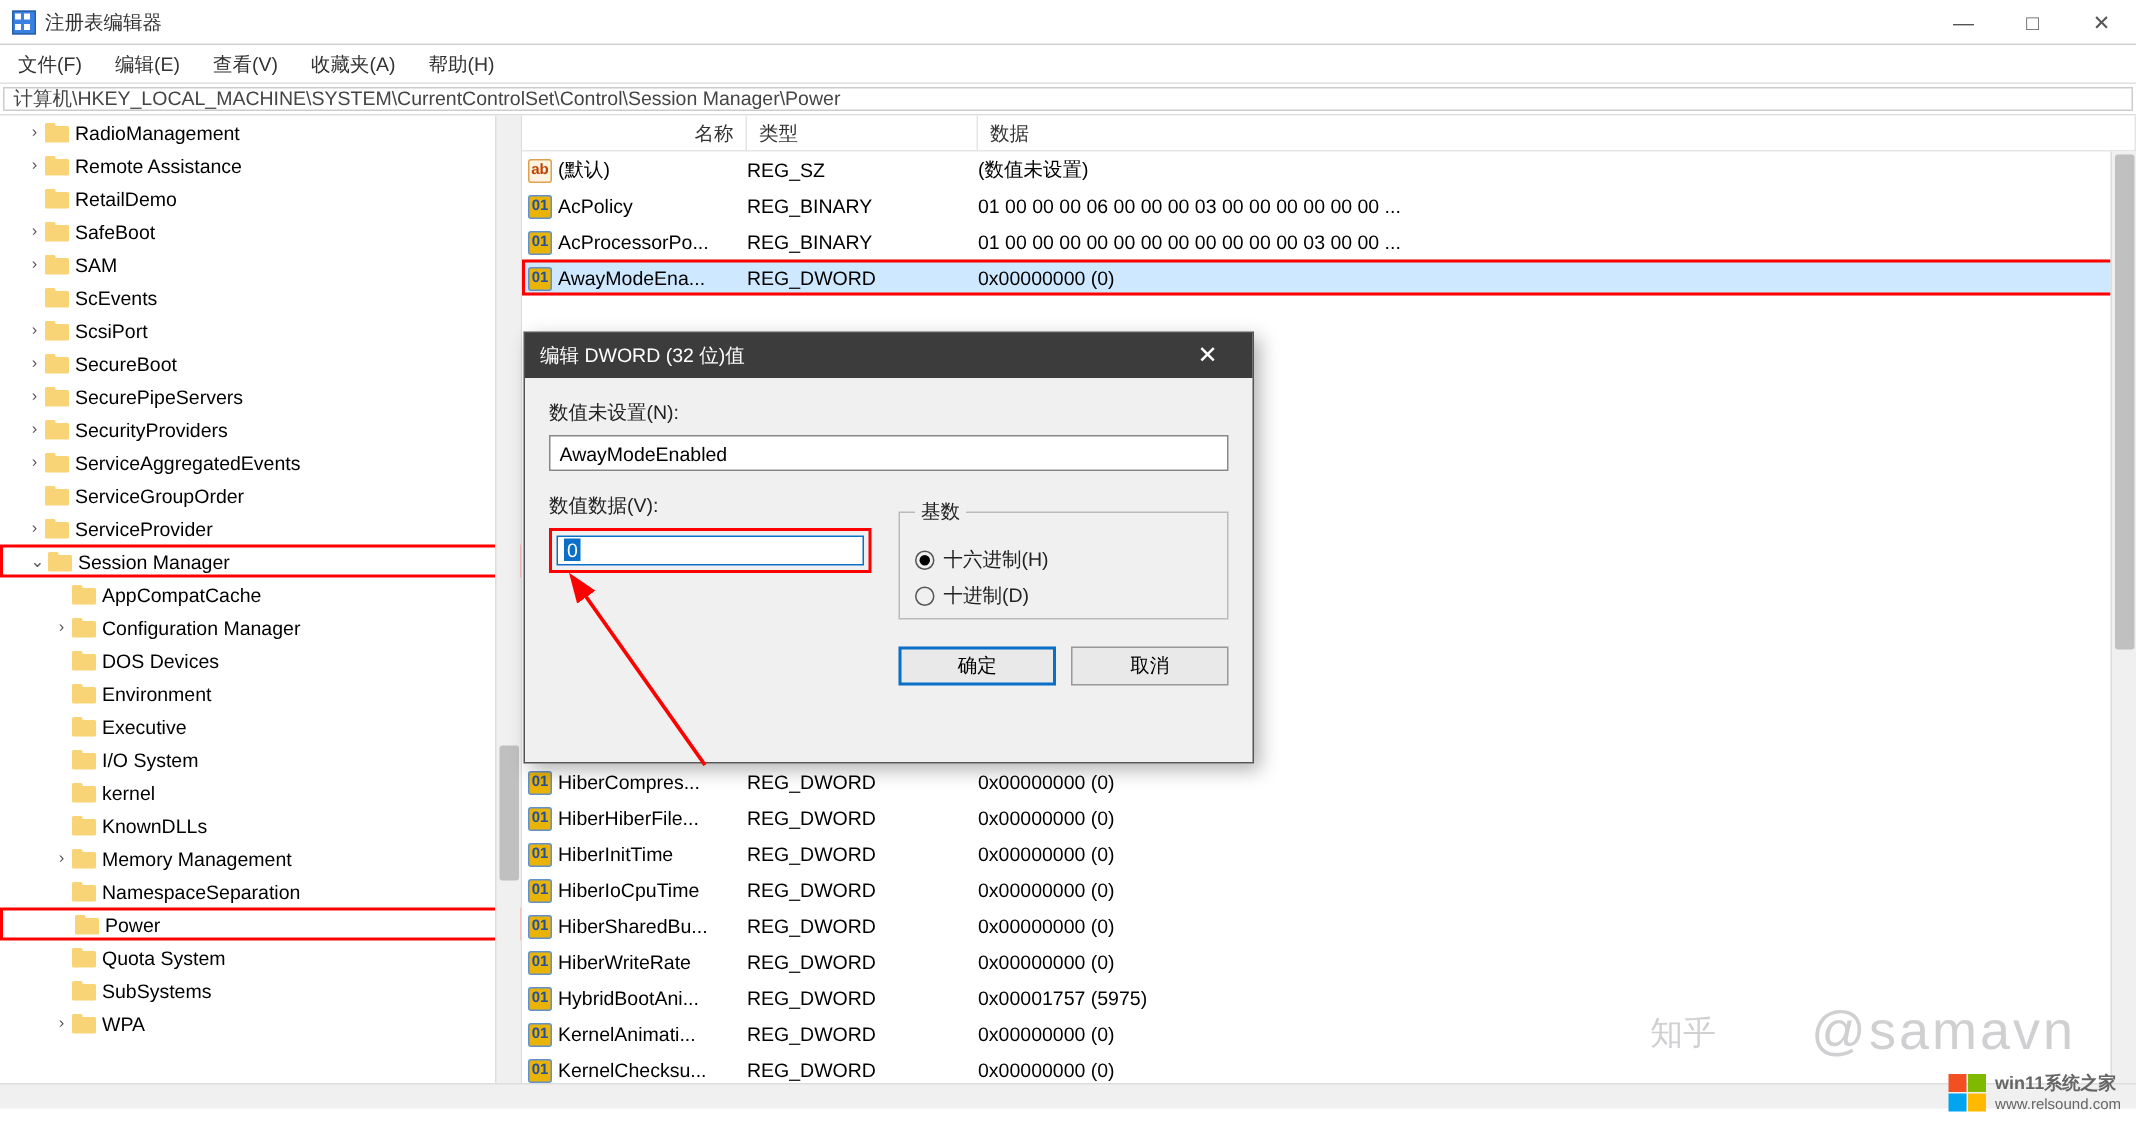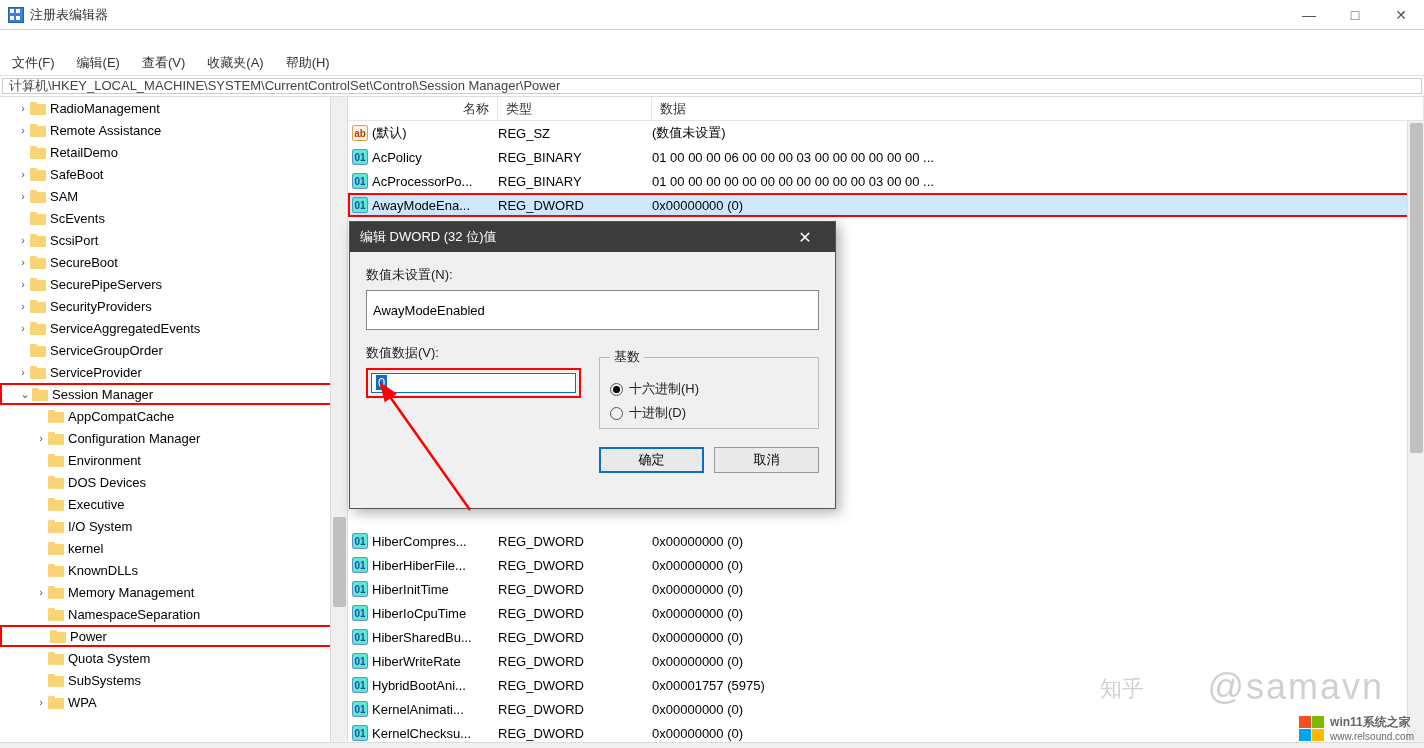--- a/index.html
+++ b/index.html
@@ -7,21 +7,21 @@
 
   
   .titlebar { height: 30px; background: #fff; border-bottom: 1px solid #d0d0d0; display: flex; align-items: center; padding-left: 8px; }
   .title-icon { width: 16px; height: 16px; background: #3a7fe2; border: 1px solid #2a5fa2; display: inline-flex; flex-wrap: wrap; margin-right: 6px; }
   .title-icon span { width: 4px; height: 4px; background: #fff; margin: 1px; }
   .title-text { flex: 1; font-size: 13px; color: #333; }
   .winbtns { display: flex; }
   .winbtn { width: 46px; height: 30px; display: flex; align-items: center; justify-content: center; color: #555; font-size: 14px; }
 
   
-  .menubar { height: 26px; display: flex; align-items: center; padding-left: 8px; gap: 14px; font-size: 13px; color: #333; border-bottom: 1px solid #e0e0e0; margin-top: 20px; }
+  .menubar { height: 26px; display: flex; align-items: center; padding-left: 8px; gap: 14px; font-size: 13px; color: #333; border-bottom: 1px solid #e0e0e0; }
   .menuitem { padding: 2px 4px; }
 
   
   .addrbar { height: 16px; border: 1px solid #ccc; margin: 2px; display: flex; align-items: center; padding: 0 6px; font-size: 13px; color: #444; }
 
   
   .main { display: flex; height: calc(748px - 30px - 26px - 28px - 18px); border-top: 1px solid #ddd; }
   .tree-pane { width: 348px; border-right: 1px solid #ddd; overflow: hidden; position: relative; }
   .value-pane { flex: 1; overflow: hidden; position: relative; }
 
@@ -46,36 +46,36 @@
   .val-headers { height: 24px; display: flex; border-bottom: 1px solid #e5e5e5; background: #fff; font-size: 13px; color: #333; }
   .val-col { border-right: 1px solid #e5e5e5; padding: 3px 8px; }
   .col-name { width: 150px; text-align: right; }
   .col-type { width: 154px; }
   .col-data { flex: 1; }
 
   
   .val-row { height: 24px; display: flex; align-items: center; font-size: 13px; padding-left: 4px; }
   .val-icon { width: 16px; height: 16px; margin-right: 4px; display: inline-flex; align-items: center; justify-content: center; font-size: 10px; border-radius: 2px; }
   .icon-str { background: #fef2e0; border: 1px solid #e0a050; color: #c04000; font-weight: bold; }
-  .icon-bin { background: #5eead4; border: 1px solid #6090d0; color: #2050a0; font-weight: bold; }
+  .icon-bin { background: #eab308; border: 1px solid #6090d0; color: #2050a0; font-weight: bold; }
   .vn { width: 126px; overflow: hidden; text-overflow: ellipsis; white-space: nowrap; }
   .vt { width: 154px; }
   .vd { flex: 1; overflow: hidden; text-overflow: ellipsis; white-space: nowrap; }
 
   .val-row.selected { background: #cde8ff; }
   .val-row.red-outlined { outline: 2px solid #f00; outline-offset: -2px; }
 
   
   .dialog { position: absolute; left: 349px; top: 221px; width: 487px; height: 288px; background: #f0f0f0; border: 1px solid #555; box-shadow: 4px 4px 12px rgba(0,0,0,0.3); z-index: 10; }
   .dlg-title { height: 30px; background: #3c3c3c; color: #fff; display: flex; align-items: center; padding: 0 10px; font-size: 13px; }
   .dlg-title-text { flex: 1; }
   .dlg-close { width: 40px; height: 28px; display: flex; align-items: center; justify-content: center; font-size: 16px; }
   .dlg-body { padding: 14px 16px; font-size: 13px; color: #222; }
   .dlg-label { margin-bottom: 6px; display: block; }
-  .dlg-input { width: 100%; height: 40px; border: 1px solid #888; background: #fff; padding: 2px 6px; font-size: 13px; font-family: inherit; }
+  .dlg-input { width: 100%; height: 24px; border: 1px solid #888; background: #fff; padding: 2px 6px; font-size: 13px; font-family: inherit; }
   .dlg-input[readonly] { background: #fff; }
   .dlg-row2 { display: flex; margin-top: 14px; gap: 18px; }
   .dlg-col-left { width: 215px; }
   .dlg-col-right { flex: 1; }
   .fieldset { border: 1px solid #bbb; padding: 8px 10px 0; margin-top: 4px; }
   .fieldset legend { font-size: 13px; padding: 0 4px; }
   .radio-row { display: flex; align-items: center; margin: 6px 0; gap: 6px; }
   .radio-dot { width: 13px; height: 13px; border: 1px solid #555; border-radius: 50%; display: inline-flex; align-items: center; justify-content: center; }
   .radio-dot .inner { width: 7px; height: 7px; border-radius: 50%; background: #000; }
   .dlg-buttons { display: flex; justify-content: flex-end; gap: 10px; margin-top: 18px; }
@@ -207,26 +207,26 @@
           <span>AppCompatCache</span>
         </div>
         <div class="tree-row depth2">
           <span class="exp">›</span>
           <span class="folder-icon"></span>
           <span>Configuration Manager</span>
         </div>
         <div class="tree-row depth2">
           <span class="blank-exp"></span>
           <span class="folder-icon"></span>
+          <span>DOS Devices</span>
+        </div>
+        <div class="tree-row depth2">
+          <span class="blank-exp"></span>
+          <span class="folder-icon"></span>
           <span>Environment</span>
-        </div>
-        <div class="tree-row depth2">
-          <span class="blank-exp"></span>
-          <span class="folder-icon"></span>
-          <span>DOS Devices</span>
         </div>
         <div class="tree-row depth2">
           <span class="blank-exp"></span>
           <span class="folder-icon"></span>
           <span>Executive</span>
         </div>
         <div class="tree-row depth2">
           <span class="blank-exp"></span>
           <span class="folder-icon"></span>
           <span>I/O System</span>

